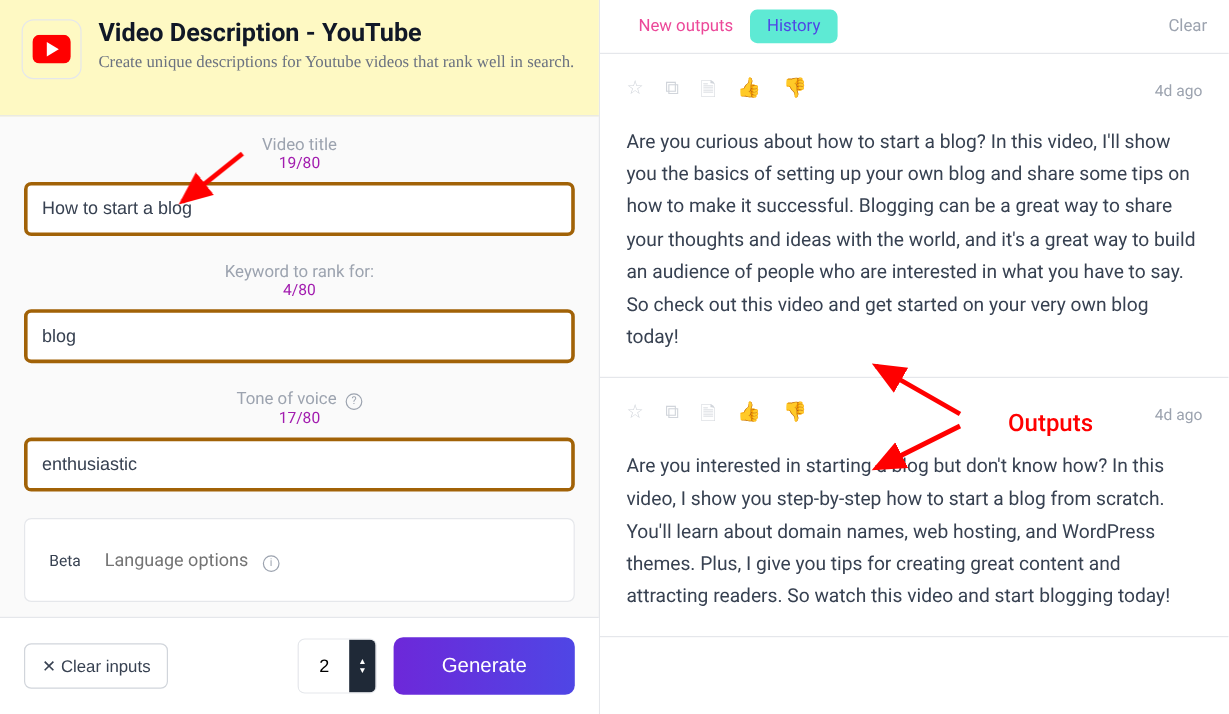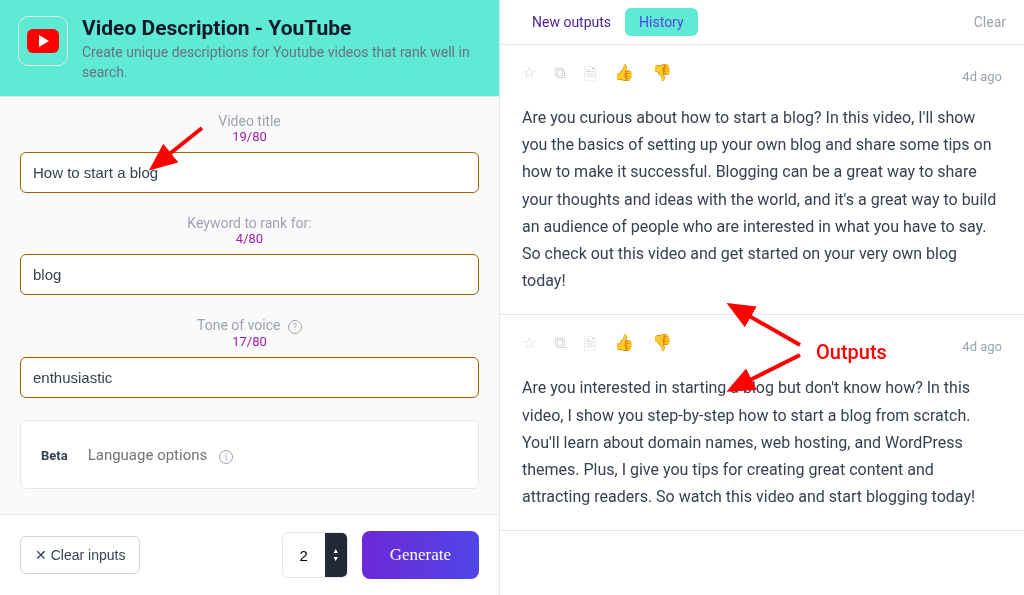--- a/index.html
+++ b/index.html
@@ -13,24 +13,24 @@
     }
     .left-panel {
       width: 500px;
       border-right: 1px solid #e5e7eb;
       display: flex;
       flex-direction: column;
       background: #fafafa;
     }
     .header {
       display: flex;
-      padding: 16px 18px 14px 18px;
+      padding: 16px 18px 30px 18px;
       gap: 14px;
       border-bottom: 1px solid #e5e7eb;
-      background: #5eead4;
+      background: #fef9c3;
     }
     .logo-box {
       width: 50px;
       height: 50px;
       border-radius: 10px;
       border: 1px solid #e5e7eb;
       display: flex;
       align-items: center;
       justify-content: center;
       flex-shrink: 0;
@@ -38,20 +38,21 @@
     .header-text h1 {
       font-size: 21px;
       font-weight: 700;
       color: #111827;
       margin-bottom: 3px;
     }
     .header-text p {
       font-size: 14px;
       color: #6b7280;
       line-height: 1.4;
+      font-family: Liberation Serif, serif;
     }
     .form-area {
       padding: 16px 20px;
       flex: 1;
       overflow-y: auto;
       position: relative;
     }
     .field {
       margin-bottom: 22px;
     }
@@ -66,21 +67,21 @@
       font-size: 14px;
       color: #9ca3af;
     }
     .field-counter {
       font-size: 13px;
       color: #a21caf;
     }
     .field-input {
       width: 100%;
       padding: 11px 12px;
-      border: 1px solid #a16207;
+      border: 3px solid #a16207;
       border-radius: 6px;
       font-size: 15px;
       color: #374151;
       background: #fff;
     }
     .info-icon {
       display: inline-block;
       width: 14px;
       height: 14px;
       border: 1px solid #9ca3af;
@@ -93,21 +94,21 @@
     }
     .lang-options-box {
       border: 1px solid #e5e7eb;
       border-radius: 6px;
       padding: 24px 20px;
       margin-top: 10px;
       background: #fff;
     }
     .beta-badge {
       font-size: 13px;
-      font-weight: 700;
+      font-weight: 400;
       color: #374151;
       margin-right: 16px;
     }
     .lang-options-label {
       font-size: 15px;
       color: #737373;
     }
     .bottom-bar {
       display: flex;
       align-items: center;
@@ -153,46 +154,45 @@
       background: #1f2937;
       color: #fff;
       display: flex;
       flex-direction: column;
       align-items: center;
       justify-content: center;
       font-size: 7px;
       cursor: pointer;
     }
     .generate-btn {
-      padding: 14px 28px;
+      padding: 14px 40px;
       border: none;
       border-radius: 8px;
       background: linear-gradient(90deg, #6d28d9, #4f46e5);
       color: #fff;
       font-size: 17px;
       font-weight: 500;
       cursor: pointer;
-      font-family: Liberation Serif, serif;
     }
     .right-panel {
       flex: 1;
       display: flex;
       flex-direction: column;
       position: relative;
     }
     .tabs-row {
       display: flex;
       align-items: center;
       padding: 8px 18px;
       border-bottom: 1px solid #e5e7eb;
     }
     .tab {
       padding: 6px 14px;
       font-size: 14px;
-      color: #4c1d95;
+      color: #ec4899;
       border-radius: 6px;
       cursor: pointer;
     }
     .tab.active {
       background: #5eead4;
       color: #4f46e5;
     }
     .clear-link {
       margin-left: auto;
       font-size: 14px;
@@ -229,21 +229,21 @@
       font-size: 16px;
       color: #374151;
       line-height: 1.7;
     }
     .arrow-red {
       position: absolute;
       pointer-events: none;
     }
     .outputs-label {
       position: absolute;
-      left: 816px;
+      left: 840px;
       top: 340px;
       color: #ff0000;
       font-size: 20px;
       font-weight: 500;
       pointer-events: none;
     }
   </style>
 </head>
 <body>
 

